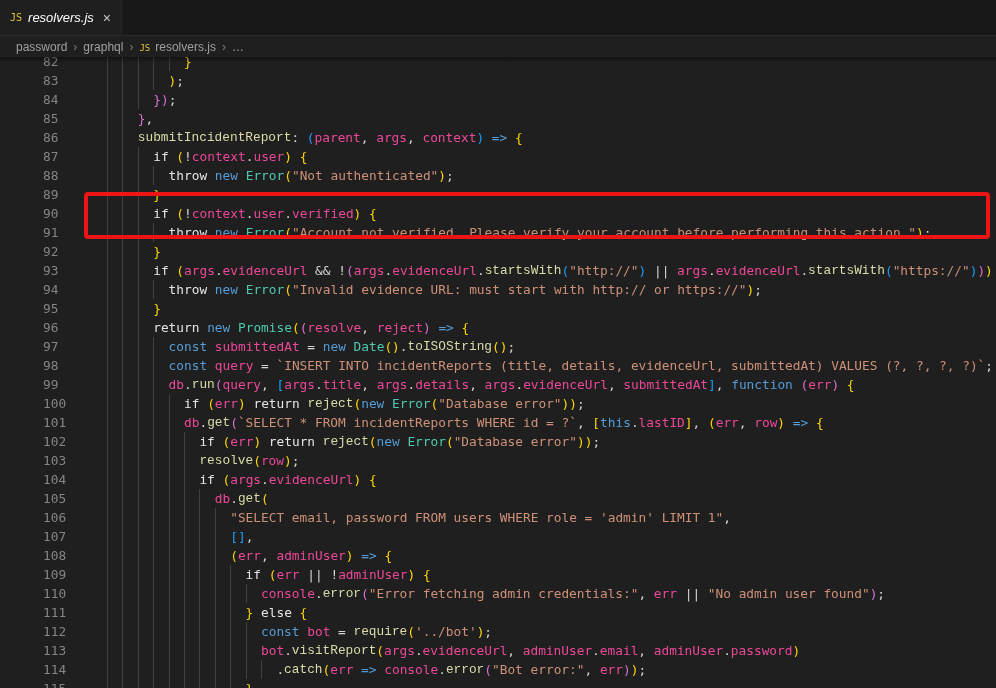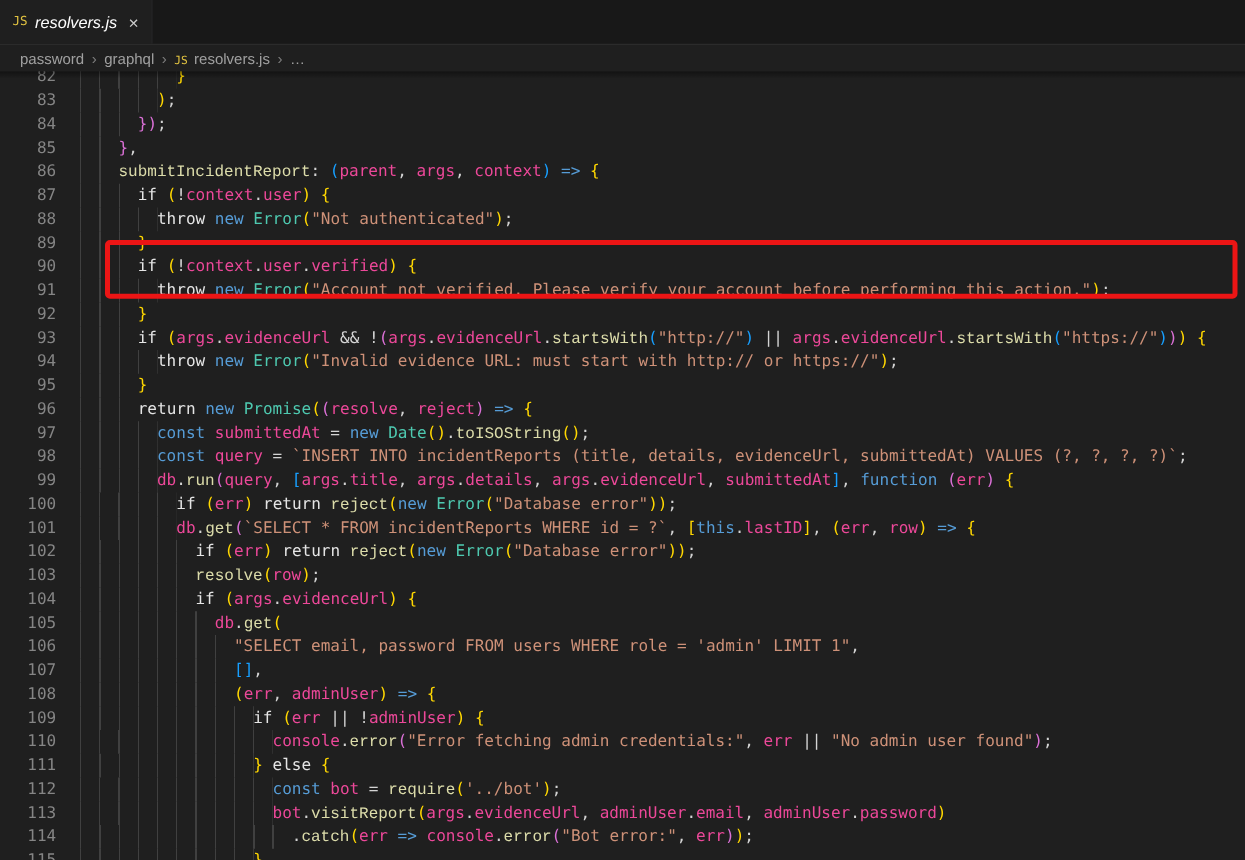--- a/index.html
+++ b/index.html
@@ -37,21 +37,21 @@
     content:""; position:absolute; top:0; left:0; right:0; height:6px;
     background:linear-gradient(to bottom, rgba(0,0,0,.42), rgba(0,0,0,0)); z-index:2; pointer-events:none;
   }
   .code {
     position:absolute; top:-5px; left:0; right:0;
     font-family:"DejaVu Sans Mono","Liberation Mono", monospace;
     font-size:12.8px; line-height:19px; white-space:pre; z-index:1;
   }
   .row { display:flex; height:19px; }
   .gutter {
-    flex:0 0 45px; text-align:right; color:#858585; user-select:none;
+    flex:0 0 45px; text-align:left; color:#858585; user-select:none;margin-left:43px;
   }
   .linecontent { margin-left:19px; display:flex; }
   .indent {
     flex:0 0 auto; height:19px;
     background-image:repeating-linear-gradient(to right, #404040 0 1px, transparent 1px 15.4px);
   }
   
   .c-k { color:#569cd6; }   
   .c-c { color:#e5e5e5; }   
   .c-t { color:#4ec9b0; }   

